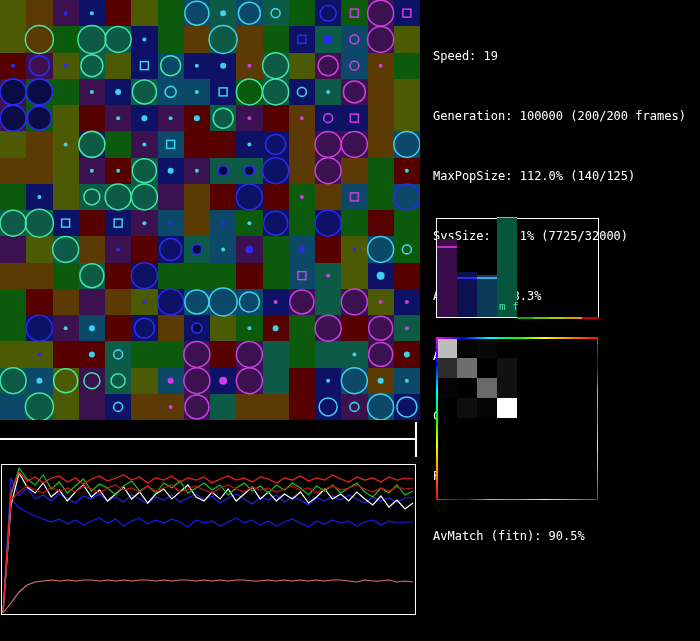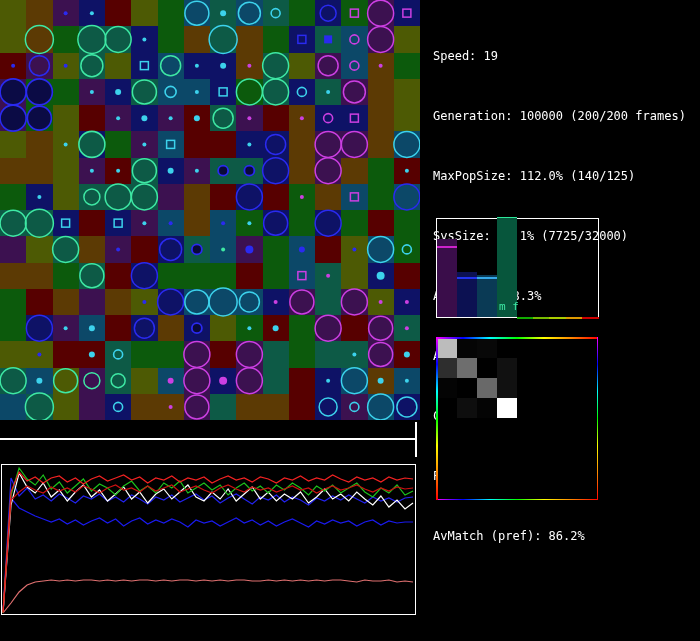--- a/index.html
+++ b/index.html
@@ -450,21 +450,21 @@
 
 <div id="stats-panel" class="abs">
   <div class="stat-line">Speed: 19</div>
   <div class="stat-line">Generation: 100000 (200/200 frames)</div>
   <div class="stat-line">MaxPopSize: 112.0% (140/125)</div>
   <div class="stat-line">SysSize: 24.1% (7725/32000)</div>
   <div class="stat-line">AvCarCap: 78.3%</div>
   <div class="stat-line">AvPref: 61.4%</div>
   <div class="stat-line">Cramer's V: 81.5%</div>
   <div class="stat-line">Purebred: 85.8%</div>
-  <div class="stat-line">AvMatch (pref): 86.2%</div>
+  <div class="stat-line">AvMatch (fitn): 90.5%</div>
 </div>
 
 <svg id="bar-chart-svg" class="abs" width="166" height="107">
     <rect x="1.5" y="3.5" width="161.5" height="99" fill="none" stroke="#ffffff" stroke-width="1" shape-rendering="crispEdges"></rect>
     <rect x="2" y="24.289999999999992" width="20" height="77.71000000000001" fill="#3a0d4a" shape-rendering="crispEdges"></rect>
     <rect x="2" y="31.22" width="20" height="1.8" fill="#cc22cc" shape-rendering="crispEdges"></rect>
     <rect x="22" y="56.96" width="20" height="45.04" fill="#0c1152" shape-rendering="crispEdges"></rect>
     <rect x="22" y="61.910000000000004" width="20" height="1.8" fill="#2233ee" shape-rendering="crispEdges"></rect>
     <rect x="42" y="59.93" width="20" height="42.07" fill="#0a3a55" shape-rendering="crispEdges"></rect>
     <rect x="42" y="61.910000000000004" width="20" height="1.8" fill="#35a8e8" shape-rendering="crispEdges"></rect>

